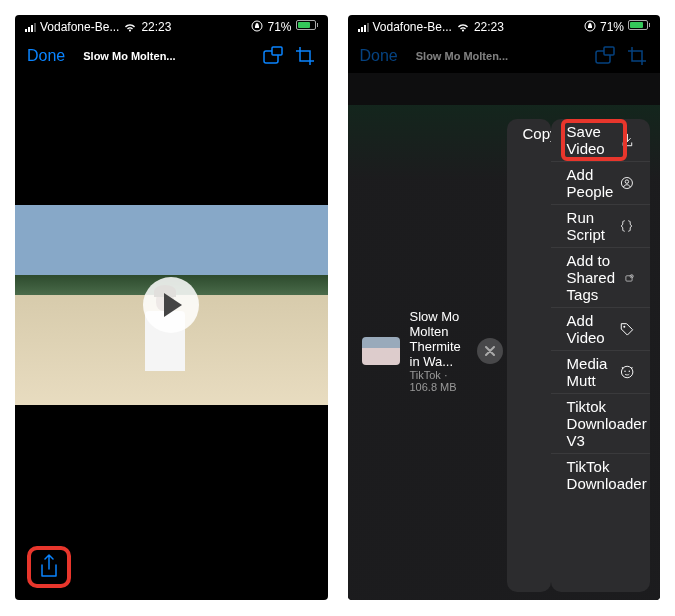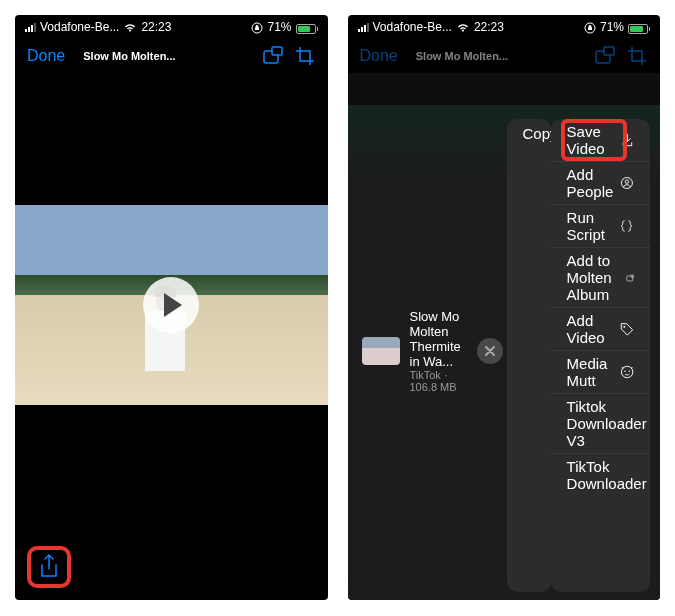--- a/index.html
+++ b/index.html
@@ -1,21 +1,21 @@
 <!DOCTYPE html>
 <html><head>
   <meta charset="utf-8">
   <style>
     * { margin: 0; padding: 0; box-sizing: border-box; }
     body { background: #fff; font-family: -apple-system, BlinkMacSystemFont, sans-serif; display: flex; gap: 20px; padding: 15px; }
     .phone { width: 348px; height: 585px; background: #000; border-radius: 4px; overflow: hidden; position: relative; display: flex; flex-direction: column; }
     
     .status-bar { display: flex; justify-content: space-between; align-items: center; padding: 4px 10px 2px; color: #fff; font-size: 12px; height: 22px; }
     .status-left { display: flex; align-items: center; gap: 4px; }
-    .status-right { display: flex; align-items: flex-end; gap: 4px; }
+    .status-right { display: flex; align-items: flex-start; gap: 4px; }
     .signal { display: inline-flex; align-items: flex-end; gap: 1px; }
     .signal span { width: 2px; background: #fff; display: inline-block; }
     .signal span:nth-child(1) { height: 3px; }
     .signal span:nth-child(2) { height: 5px; }
     .signal span:nth-child(3) { height: 7px; }
     .signal span:nth-child(4) { height: 9px; background: #555; }
     .battery { display: inline-flex; align-items: center; }
     .battery-body { width: 20px; height: 10px; border: 1px solid #aaa; border-radius: 2px; position: relative; }
     .battery-fill { position: absolute; left: 1px; top: 1px; bottom: 1px; width: 70%; background: #34c759; border-radius: 1px; }
     .battery-tip { width: 1px; height: 4px; background: #aaa; margin-left: 1px; }
@@ -212,21 +212,21 @@
               <path d="M5 16c1-2.5 3-3.5 5-3.5s4 1 5 3.5" fill="none" stroke="#fff" stroke-width="1.3"></path>
             </svg>
         </div>
         <div class="action-row">
           <span class="action-label">Run Script</span>
           <svg class="action-icon" width="20" height="18" viewBox="0 0 20 18">
               <path d="M7 2c-2 0-2 2-2 3s0 3-2 4c2 1 2 3 2 4s0 3 2 3M13 2c2 0 2 2 2 3s0 3 2 4c-2 1-2 3-2 4s0 3-2 3" fill="none" stroke="#fff" stroke-width="1.3" stroke-linecap="round"></path>
             </svg>
         </div>
         <div class="action-row">
-          <span class="action-label">Add to Molten Album</span>
+          <span class="action-label">Add to Shared Tags</span>
           <svg class="action-icon" width="20" height="18" viewBox="0 0 20 18">
               <rect x="2" y="4" width="14" height="12" rx="2" fill="none" stroke="#fff" stroke-width="1.3"></rect>
               <circle cx="15" cy="5" r="3.5" fill="#2c2c2e" stroke="#fff" stroke-width="1.3"></circle>
               <path d="M15 3.5v3M13.5 5h3" stroke="#fff" stroke-width="1.2"></path>
             </svg>
         </div>
         <div class="action-row">
           <span class="action-label">Add Video</span>
           <svg class="action-icon" width="20" height="20" viewBox="0 0 20 20">
               <path d="M3 3h7l8 8-7 7-8-8V3z" fill="none" stroke="#fff" stroke-width="1.3" stroke-linejoin="round"></path>

